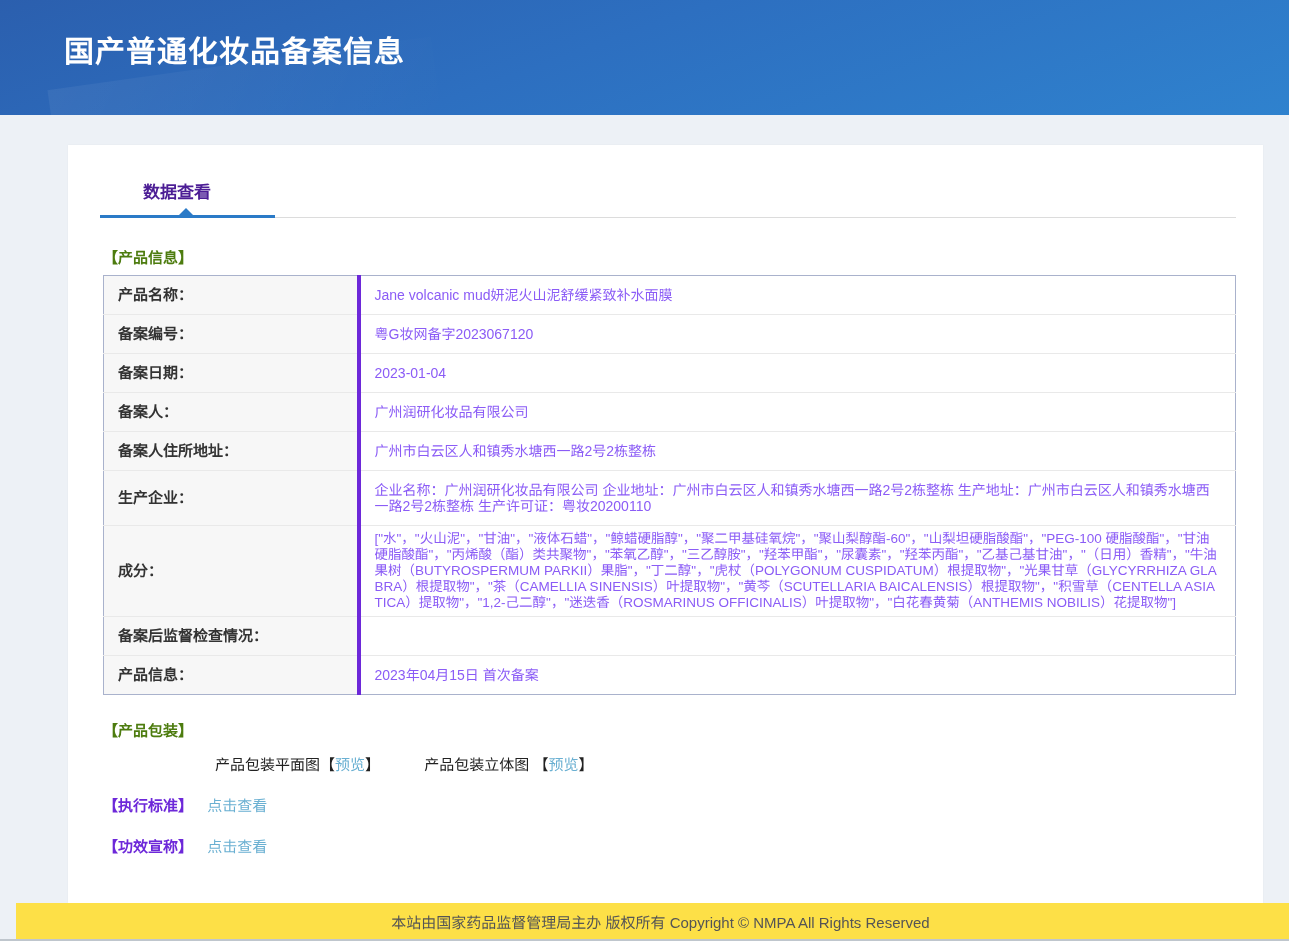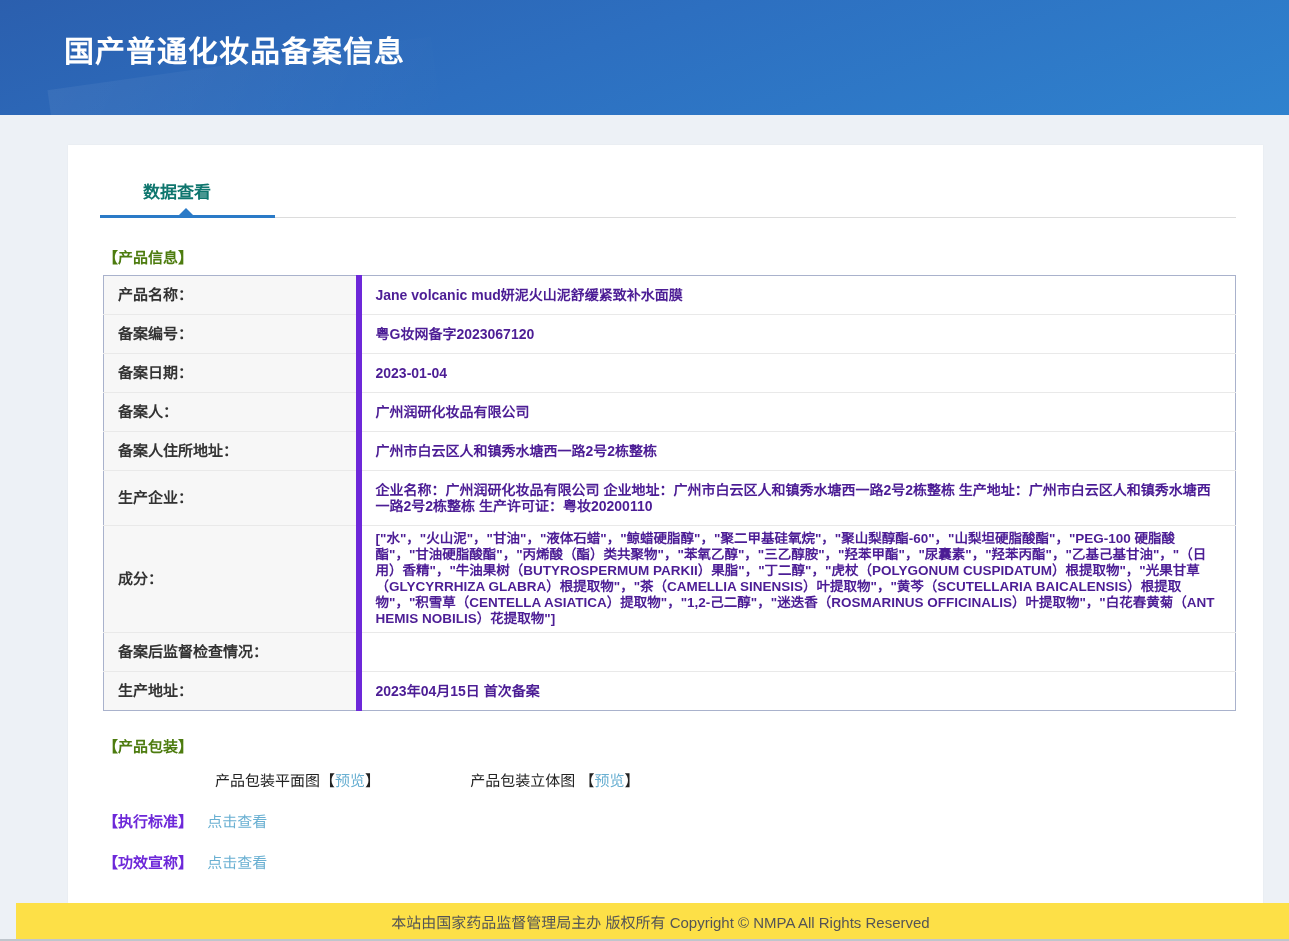--- a/index.html
+++ b/index.html
@@ -41,21 +41,21 @@
     min-height: 758px;
     padding-bottom: 46px;
     box-shadow: 0 0 2px rgba(0,0,0,0.04);
   }
 
   
   .tab-bar { padding-top: 33px; }
   .tab-label {
     display: inline-block;
     margin-left: 75px;
-    color: #0f766e;
+    color: #4c1d95;
     font-size: 17px;
     font-weight: bold;
     padding-bottom: 14px;
     cursor: pointer;
   }
   .tab-rule {
     position: relative;
     margin: 0 27px 0 32px;
     border-bottom: 1px solid #dcdcdc;
     height: 0;
@@ -96,32 +96,32 @@
   table.info td {
     font-size: 14px;
     vertical-align: middle;
     padding: 11px 14px;
     line-height: 16px;
     word-break: break-all;
   }
   table.info td.lbl {
     width: 255px;
     background: #f7f7f7;
-    border-right: 6px solid #6d28d9;
+    border-right: 4px solid #6d28d9;
     font-weight: bold;
     color: #333333;
     font-size: 15px;
   }
-  table.info td.val { color: #4c1d95; font-weight: bold; }
+  table.info td.val { color: #8b5cf6; }
   table.info tr.dense td.val { padding-top: 5px; padding-bottom: 5px; line-height: 16px; font-size: 13.5px; }
 
   
   .pkg-row { margin: 13px 0 0 35px; font-size: 15px; color: #222; }
   .pkg-item { margin-left: 112px; text-align: right; }
-  .pkg-item + .pkg-item { margin-left: 86px; }
+  .pkg-item + .pkg-item { margin-left: 40px; }
   .pkg-label, .bracket { color: #222222; font-weight: normal; }
   a.lite-link {
     color: #6ab0d2;
     text-decoration: none;
     cursor: pointer;
   }
   .std-row { margin: 20px 0 0 35px; font-size: 15px; }
   .std-row .std-label { font-weight: bold; color: #6d28d9; }
   .std-row a.lite-link { margin-left: 10px; }
 
@@ -199,21 +199,21 @@
       <td class="lbl">成分：</td>
       <td class="val">["水"，"火山泥"，"甘油"，"液体石蜡"，"鲸蜡硬脂醇"，"聚二甲基硅氧烷"，"聚山梨醇酯-60"，"山梨坦硬脂酸酯"，"PEG-100 硬脂酸酯"，"甘油硬脂酸酯"，"丙烯酸（酯）类共聚物"，"苯氧乙醇"，"三乙醇胺"，"羟苯甲酯"，"尿囊素"，"羟苯丙酯"，"乙基己基甘油"，"（日用）香精"，"牛油果树（BUTYROSPERMUM PARKII）果脂"，"丁二醇"，"虎杖（POLYGONUM CUSPIDATUM）根提取物"，"光果甘草（GLYCYRRHIZA GLABRA）根提取物"，"茶（CAMELLIA SINENSIS）叶提取物"，"黄芩（SCUTELLARIA BAICALENSIS）根提取物"，"积雪草（CENTELLA ASIATICA）提取物"，"1,2-己二醇"，"迷迭香（ROSMARINUS OFFICINALIS）叶提取物"，"白花春黄菊（ANTHEMIS NOBILIS）花提取物"]</td>
     </tr>
 
     <tr>
       <td class="lbl">备案后监督检查情况：</td>
       <td class="val"></td>
     </tr>
 
     <tr>
-      <td class="lbl">生产地址：</td>
+      <td class="lbl">产品信息：</td>
       <td class="val">2023年04月15日 首次备案</td>
     </tr>
 
   </tbody>
   </table>
 
   <div class="section-title" style="margin-top:24px;font-family:Liberation Serif, serif;">【产品包装】</div>
 
   <div class="pkg-row">
     <span class="pkg-item">

